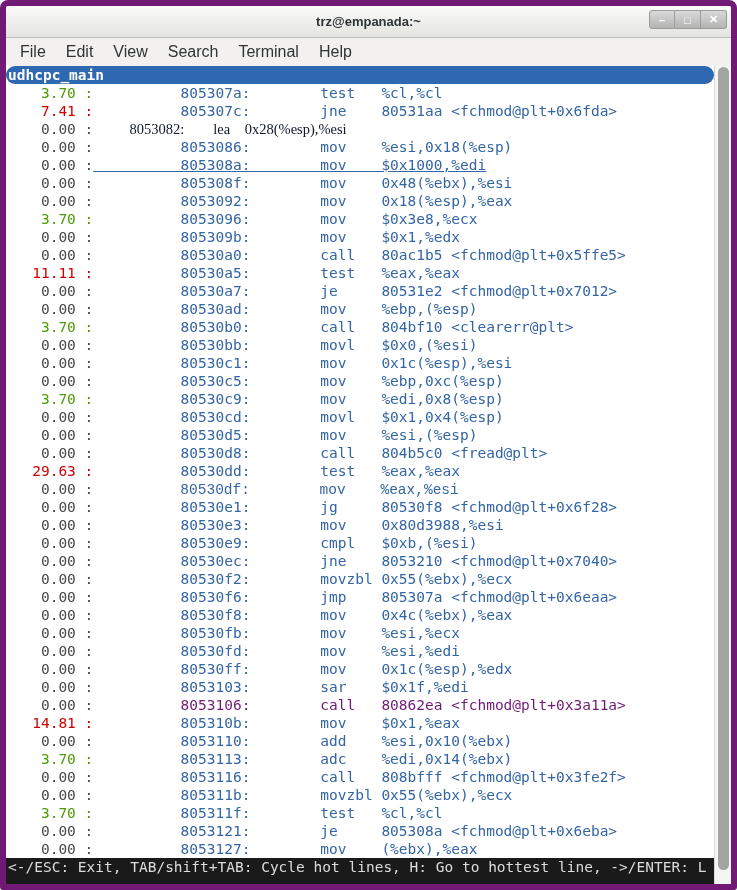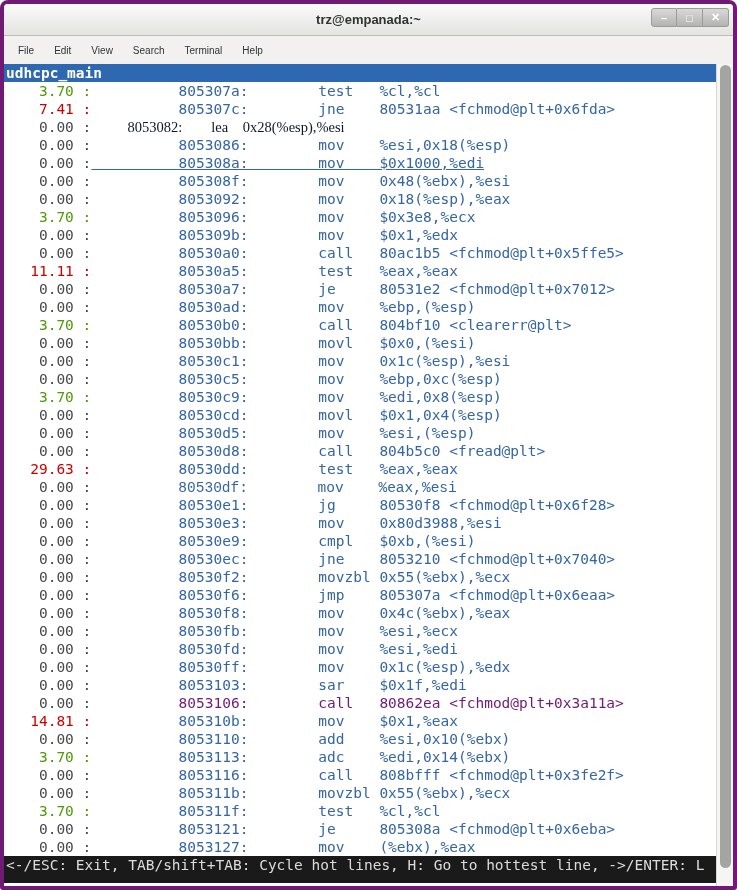--- a/index.html
+++ b/index.html
@@ -1,19 +1,19 @@
 <!DOCTYPE html>
 <html><head>
 <meta charset="utf-8">
 <style>
   * { margin:0; padding:0; box-sizing:border-box; }
   html,body { background:#ffffff; }
   .window {
     width:737px; height:890px;
-    border:4px solid #701a75;
+    border:6px solid #701a75;
     border-radius:8px 8px 3px 3px;
     overflow:hidden;
     font-family:"Liberation Sans", sans-serif;
     background:#ffffff;
     position:relative;
   }
   
   .titlebar {
     height:32px;
     background:linear-gradient(#fbfbfa,#e3e3e0);
@@ -40,21 +40,21 @@
   .win-btn:first-child { border-left:1px solid #9b9b9b; border-radius:3px 0 0 3px; }
   .win-btn:last-child  { border-radius:0 3px 3px 0; }
   
   .menubar {
     height:28px;
     background:#f2f1ef;
     display:flex; align-items:stretch;
     padding-left:4px;
   }
   .menu-item {
-    font-size:10px; color:#2e3436;
+    font-size:16px; color:#2e3436;
     display:flex; align-items:center;
     padding:0 10px;
   }
   
   .term {
     height:828px;
     display:flex;
     background:#ffffff;
     font-family:"DejaVu Sans Mono", monospace;
     font-size:14.5px;
@@ -121,21 +121,21 @@
     <span class="menu-item">File</span>
     <span class="menu-item">Edit</span>
     <span class="menu-item">View</span>
     <span class="menu-item">Search</span>
     <span class="menu-item">Terminal</span>
     <span class="menu-item">Help</span>
   </div>
 
   <div class="term">
     <div class="term-main">
-      <div class="sym-header" style="background: rgb(46, 104, 176);">udhcpc_main</div>
+      <div class="sym-header" style="background: rgb(46, 104, 176); border-radius: 9px;">udhcpc_main</div>
       <div class="rows">
           <div class="row"><span class="pct low" style="color: rgb(78, 154, 6);">    3.70 :</span><span class="asm" style="color: rgb(52, 101, 164);">          805307a:        test   %cl,%cl</span></div>
           <div class="row"><span class="pct high" style="color: rgb(204, 0, 0);">    7.41 :</span><span class="asm" style="color: rgb(52, 101, 164);">          805307c:        jne    80531aa &lt;fchmod@plt+0x6fda&gt;</span></div>
           <div class="row"><span class="pct zero" style="color: rgb(71, 73, 76);">    0.00 :</span><span class="asm" style="color: #0f172a; font-family: Liberation Serif, serif;">          8053082:        lea    0x28(%esp),%esi</span></div>
           <div class="row"><span class="pct zero" style="color: rgb(71, 73, 76);">    0.00 :</span><span class="asm" style="color: rgb(52, 101, 164);">          8053086:        mov    %esi,0x18(%esp)</span></div>
           <div class="row"><span class="pct zero" style="color: rgb(71, 73, 76);">    0.00 :</span><span class="asm" style="color: rgb(52, 101, 164); text-decoration: underline;">          805308a:        mov    $0x1000,%edi</span></div>
           <div class="row"><span class="pct zero" style="color: rgb(71, 73, 76);">    0.00 :</span><span class="asm" style="color: rgb(52, 101, 164);">          805308f:        mov    0x48(%ebx),%esi</span></div>
           <div class="row"><span class="pct zero" style="color: rgb(71, 73, 76);">    0.00 :</span><span class="asm" style="color: rgb(52, 101, 164);">          8053092:        mov    0x18(%esp),%eax</span></div>
           <div class="row"><span class="pct low" style="color: rgb(78, 154, 6);">    3.70 :</span><span class="asm" style="color: rgb(52, 101, 164);">          8053096:        mov    $0x3e8,%ecx</span></div>
           <div class="row"><span class="pct zero" style="color: rgb(71, 73, 76);">    0.00 :</span><span class="asm" style="color: rgb(52, 101, 164);">          805309b:        mov    $0x1,%edx</span></div>

